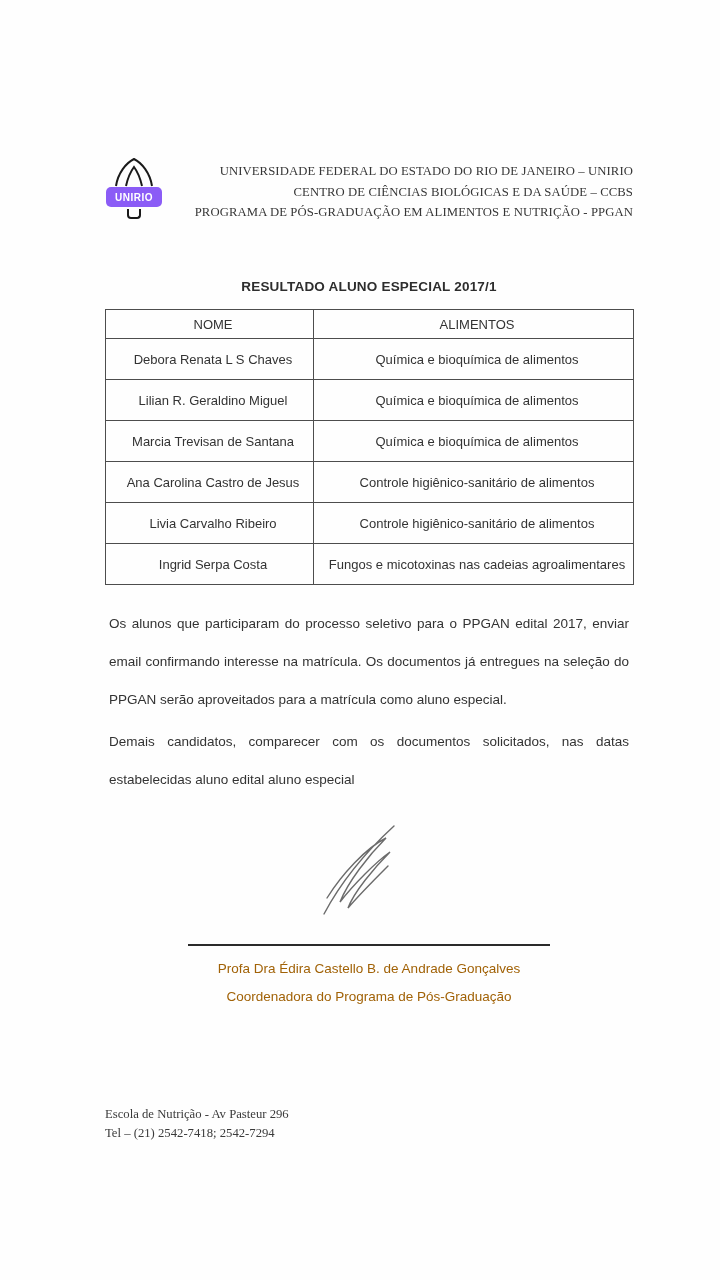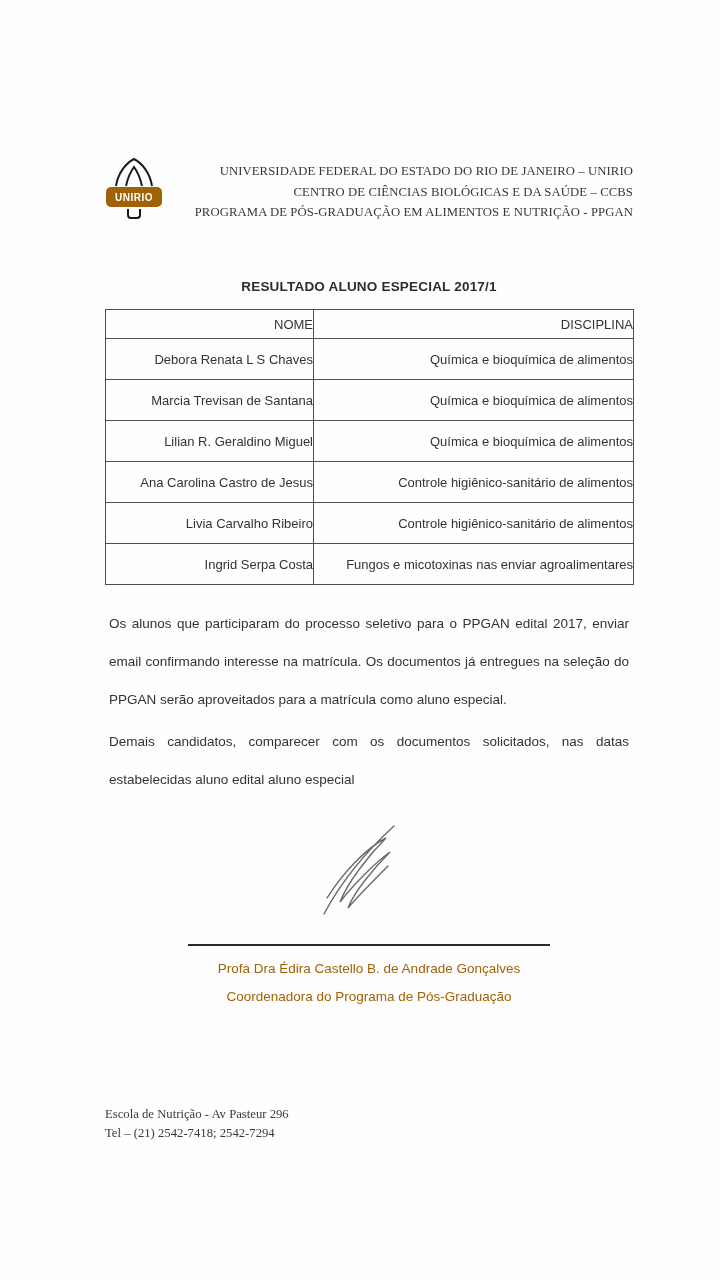--- a/index.html
+++ b/index.html
@@ -30,21 +30,21 @@
     width: 58px;
     flex: 0 0 58px;
     margin-right: 10px;
     text-align: center;
   }
   .logo svg { display: block; margin: 0 auto; }
   .logo-band {
     width: 56px;
     height: 20px;
     margin: 0 auto;
-    background: #a16207;
+    background: #8b5cf6;
     border-radius: 5px;
     display: flex;
     align-items: center;
     justify-content: center;
   }
   .logo-band span {
     color: #ffffff;
     font-size: 10px;
     font-weight: bold;
     letter-spacing: 0.5px;
@@ -92,21 +92,21 @@
     width: 528px;
     border-collapse: collapse;
     table-layout: fixed;
   }
   .results-table th,
   .results-table td {
     border: 1px solid #4d4d4d;
     font-size: 13px;
     font-weight: normal;
     color: #333;
-    text-align: right;
+    text-align: center;
     padding: 0 0 0 7px;
     vertical-align: middle;
     overflow: hidden;
     white-space: nowrap;
   }
   .results-table col.c-nome { width: 208px; }
   .results-table col.c-disc { width: 320px; }
   .results-table thead th { height: 28px; }
   .results-table tbody td { height: 40px; }
 
@@ -187,47 +187,47 @@
   <h1 class="doc-title">RESULTADO ALUNO ESPECIAL 2017/1</h1>
 
   <table class="results-table">
     <colgroup>
       <col class="c-nome">
       <col class="c-disc">
     </colgroup>
     <thead>
       <tr>
         <th>NOME</th>
-        <th>DISCIPLINA</th>
+        <th>ALIMENTOS</th>
       </tr>
     </thead>
     <tbody>
       <tr>
         <td>Debora Renata L S Chaves</td>
         <td>Química e bioquímica de alimentos</td>
       </tr>
       <tr>
+        <td>Lilian R. Geraldino Miguel</td>
+        <td>Química e bioquímica de alimentos</td>
+      </tr>
+      <tr>
         <td>Marcia Trevisan de Santana</td>
         <td>Química e bioquímica de alimentos</td>
       </tr>
       <tr>
-        <td>Lilian R. Geraldino Miguel</td>
-        <td>Química e bioquímica de alimentos</td>
-      </tr>
-      <tr>
         <td>Ana Carolina Castro de Jesus</td>
         <td>Controle higiênico-sanitário de alimentos</td>
       </tr>
       <tr>
         <td>Livia Carvalho Ribeiro</td>
         <td>Controle higiênico-sanitário de alimentos</td>
       </tr>
       <tr>
         <td>Ingrid Serpa Costa</td>
-        <td>Fungos e micotoxinas nas enviar agroalimentares</td>
+        <td>Fungos e micotoxinas nas cadeias agroalimentares</td>
       </tr>
     </tbody>
   </table>
 
   <div class="body-text">
     <p>Os alunos que participaram do processo seletivo para o PPGAN edital 2017, enviar email confirmando interesse na matrícula. Os documentos já entregues na seleção do PPGAN serão aproveitados para a matrícula como aluno especial.</p>
     <p>Demais candidatos, comparecer com os documentos solicitados, nas datas estabelecidas aluno edital aluno especial</p>
   </div>
 
   <div class="signature-block">

